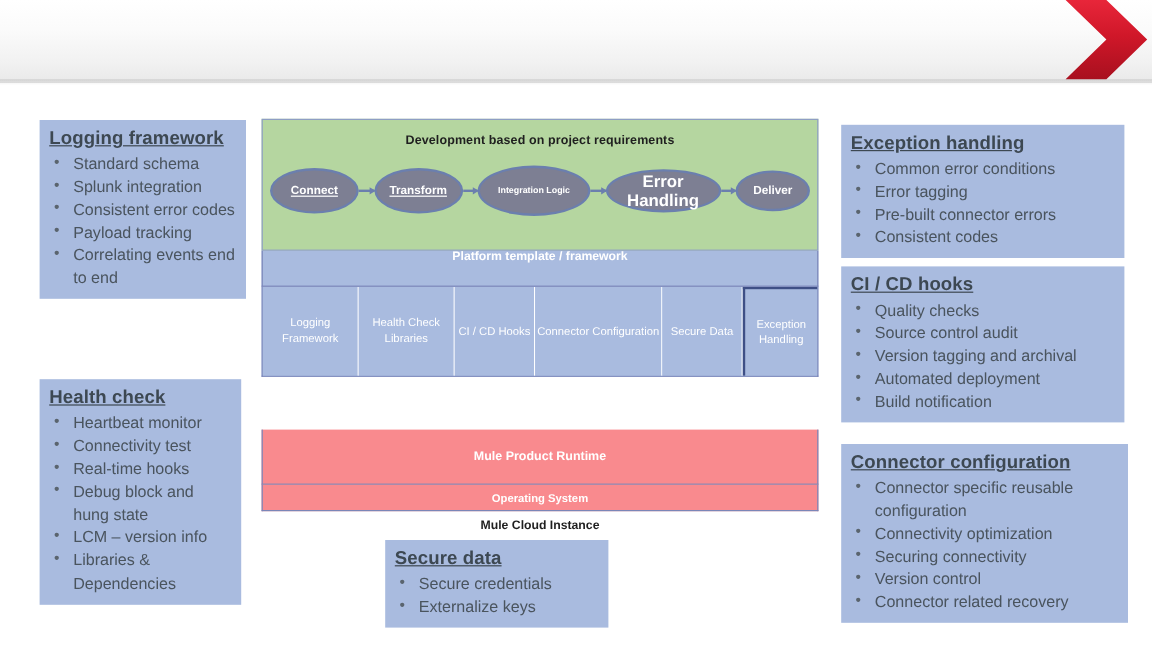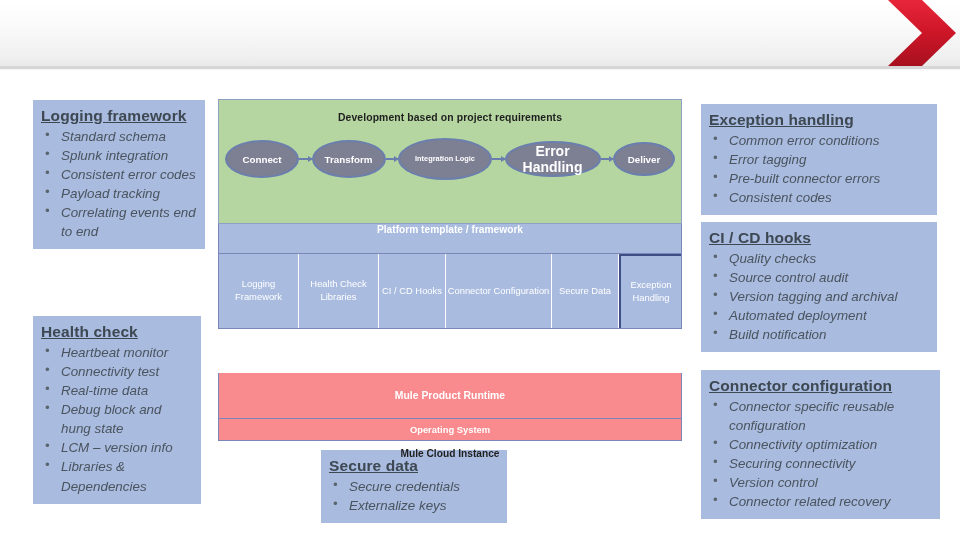--- a/index.html
+++ b/index.html
@@ -49,21 +49,20 @@
     color: #3d4852;
     text-decoration: underline;
     line-height: 1.26;
     margin-bottom: 1px;
     letter-spacing: 0.1px;
   }
   .callout ul {
     margin: 0;
     padding: 0;
     list-style: none;
-    font-style: italic;
   }
   .callout li {
     position: relative;
     font-size: 13.4px;
     line-height: 1.43;
     color: #4a545e;
     padding-left: 20px;
   }
   .callout li::before {
     content: "\2022";
@@ -87,21 +86,21 @@
     position: absolute;
     left: 218px; top: 99px;
     width: 464px;
   }
   .layer {
     box-sizing: border-box;
     border: 1px solid #7b86b8;
     position: relative;
   }
   .layer-dev {
-    height: 125px;
+    height: 110px;
     background: #b5d6a0;
     border-color: #8e9ec4;
   }
   .dev-title {
     position: absolute;
     left: 0; right: 0; top: 12px;
     text-align: center;
     font-size: 10.4px;
     font-weight: bold;
     color: #1f1f1f;
@@ -121,21 +120,21 @@
     border-radius: 50%;
     color: #ffffff;
     display: flex;
     align-items: center;
     justify-content: center;
     text-align: center;
     font-weight: bold;
     box-sizing: border-box;
     flex: none;
   }
-  .node.n-wide  { width: 74px; height: 38px; font-size: 9.8px; }
+  .node.n-wide  { width: 74px; height: 38px; font-size: 9.8px; text-decoration: underline; }
   .node.n-big   { width: 94px; height: 42px; font-size: 7.4px; line-height: 1.25; }
   .node.n-err   { width: 96px; height: 36px; font-size: 14px; }
   .node.n-small { width: 62px; height: 34px; font-size: 9.8px; }
   .connector-line {
     flex: 1 1 auto;
     height: 2px;
     background: #6b7fae;
     position: relative;
     min-width: 4px;
   }
@@ -248,21 +247,21 @@
     <li>Payload tracking</li>
     <li>Correlating events end to end</li>
   </ul>
 </div>
 
 <div class="callout" id="callout-health-check">
   <div class="c-title">Health check</div>
   <ul>
     <li>Heartbeat monitor</li>
     <li>Connectivity test</li>
-    <li>Real-time data</li>
+    <li>Real-time hooks</li>
     <li>Debug block and hung state</li>
     <li>LCM – version info</li>
     <li>Libraries &amp; Dependencies</li>
   </ul>
 </div>
 
 <div class="callout" id="callout-exception">
   <div class="c-title">Exception handling</div>
   <ul>
     <li>Common error conditions</li>

